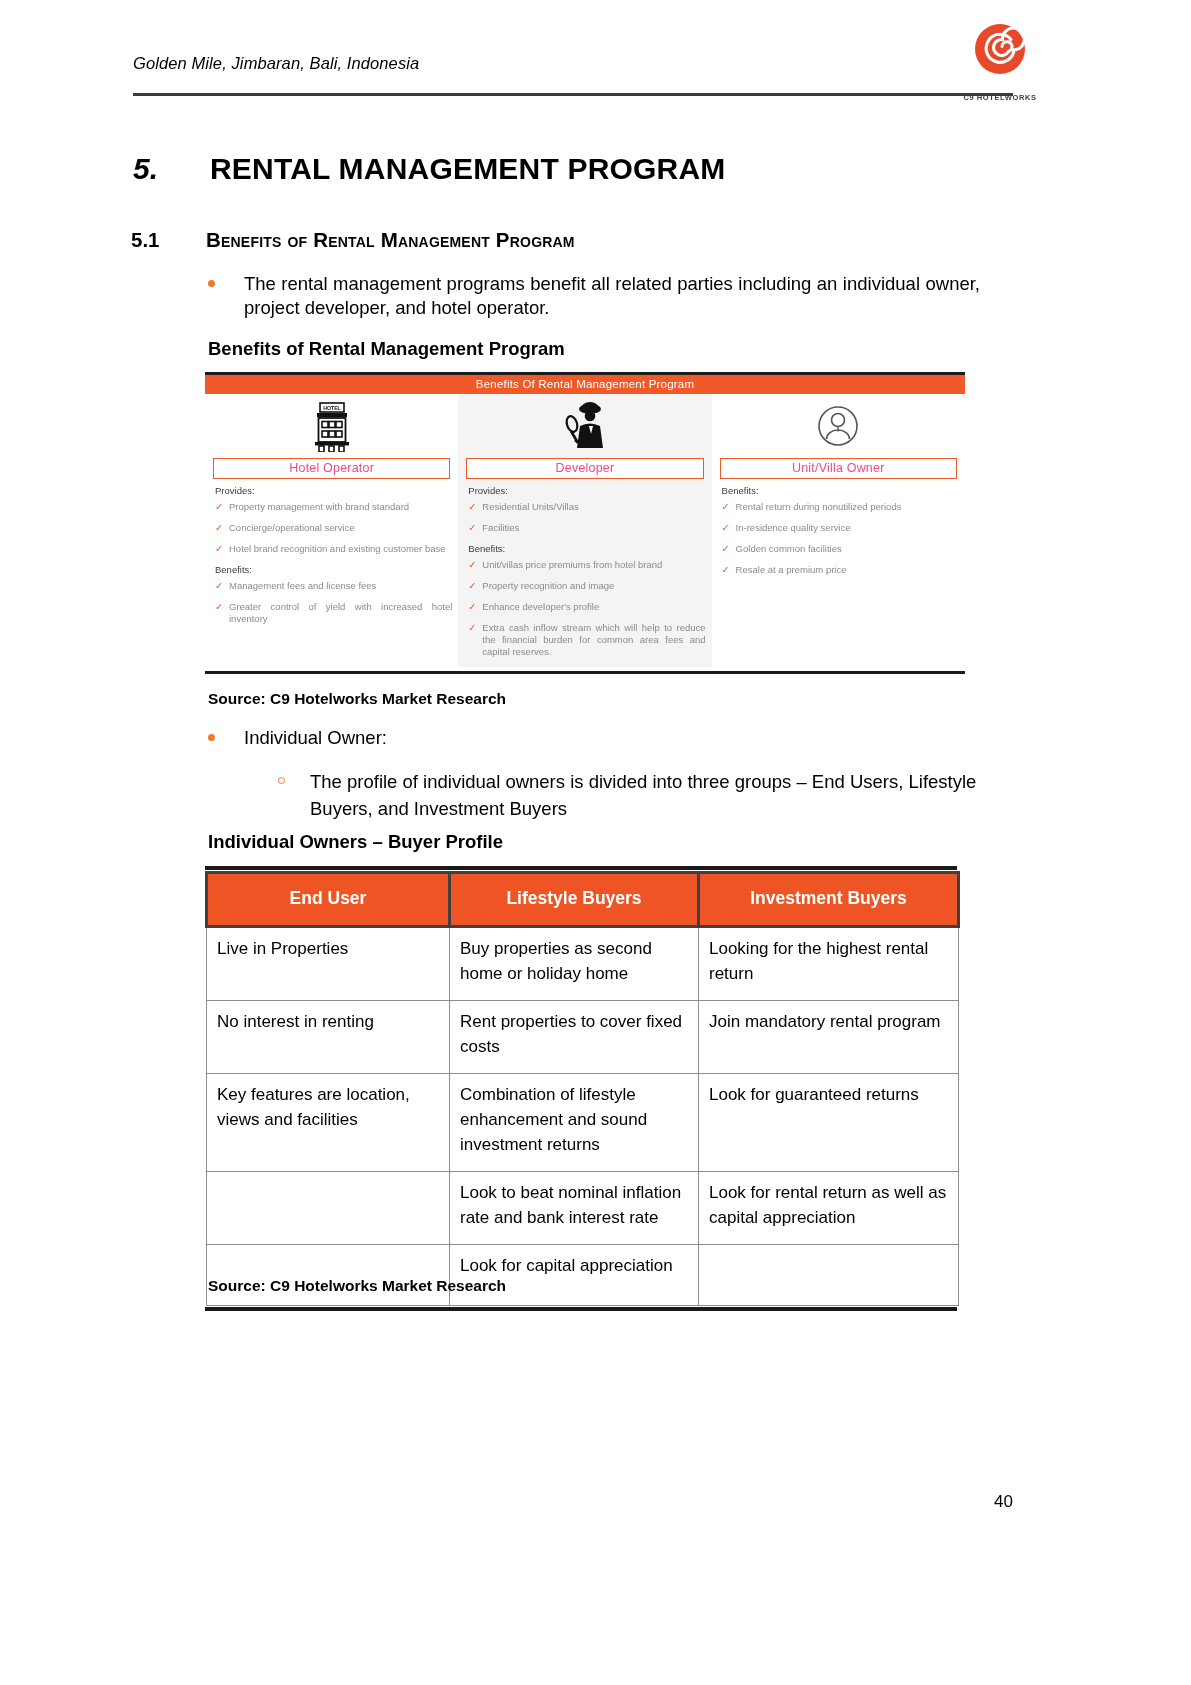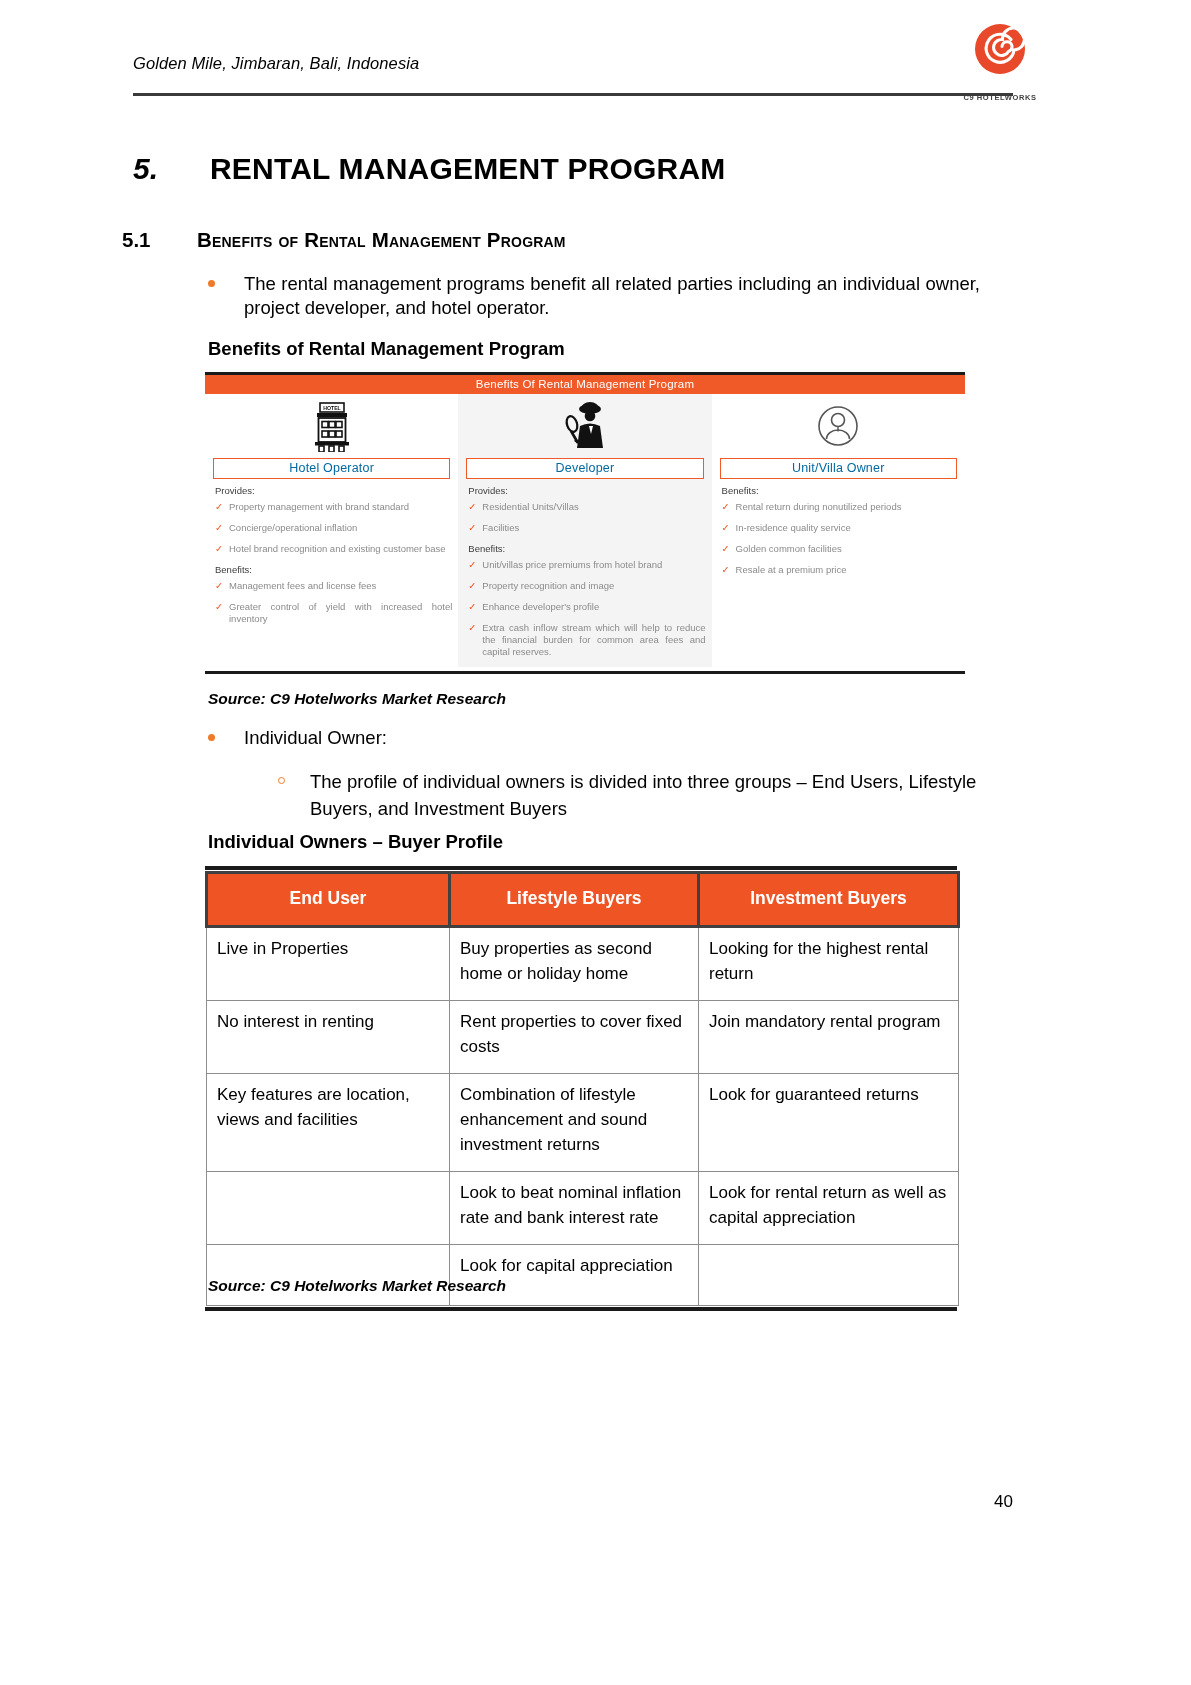--- a/index.html
+++ b/index.html
@@ -87,21 +87,21 @@
   }
   .h1-text {
     display: inline-block;
     font-size: 30px;
     font-weight: bold;
     letter-spacing: 0.2px;
   }
 
   .h2-row {
     position: absolute;
-    left: 122px;
+    left: 131px;
     top: 228px;
     width: 900px;
   }
   .h2-num {
     display: inline-block;
     width: 75px;
     font-size: 20.5px;
     font-weight: bold;
   }
   .h2-text {
@@ -212,21 +212,21 @@
   }
   .ex-icon {
     height: 58px;
     display: flex;
     align-items: flex-end;
     justify-content: center;
     padding-bottom: 2px;
   }
   .ex-label {
     border: 1.2px solid #ef5a28;
-    color: #0369a1;
+    color: #ec4899;
     text-align: center;
     font-size: 12.5px;
     padding: 2px 0 3px 0;
     margin: 4px 2px 6px 2px;
     letter-spacing: 0.2px;
     background: #ffffff;
   }
   .ex-sub {
     font-size: 9.5px;
     color: #3c3c3c;
@@ -247,21 +247,20 @@
     top: 0px;
     color: #ef5a28;
     font-size: 9.5px;
   }
 
   
   .source {
     position: absolute;
     left: 208px;
     font-size: 15.5px;
-    font-style: italic;
     font-weight: bold;
   }
 
   
   .tbl-wrap {
     position: absolute;
     left: 205px;
     width: 752px;
   }
   .tbl-toprule {
@@ -364,21 +363,21 @@
               <rect x="8" y="42" width="34" height="3.5" fill="#111"></rect>
               <rect x="12" y="46" width="5" height="6" fill="none" stroke="#111" stroke-width="1.6"></rect>
               <rect x="22" y="46" width="5" height="6" fill="none" stroke="#111" stroke-width="1.6"></rect>
               <rect x="32" y="46" width="5" height="6" fill="none" stroke="#111" stroke-width="1.6"></rect>
             </svg>
           </div>
           <div class="ex-label">Hotel Operator</div>
 
           <div class="ex-sub">Provides:</div>
           <div class="ex-item"><span class="chk">✓</span><span>Property management with brand standard</span></div>
-          <div class="ex-item"><span class="chk">✓</span><span>Concierge/operational inflation</span></div>
+          <div class="ex-item"><span class="chk">✓</span><span>Concierge/operational service</span></div>
           <div class="ex-item"><span class="chk">✓</span><span>Hotel brand recognition and existing customer base</span></div>
 
           <div class="ex-sub">Benefits:</div>
           <div class="ex-item"><span class="chk">✓</span><span>Management fees and license fees</span></div>
           <div class="ex-item"><span class="chk">✓</span><span>Greater control of yield with increased hotel inventory</span></div>
         </div>
 
         <div class="ex-col mid">
           <div class="ex-icon">
             <svg width="52" height="52" viewBox="0 0 52 52">

